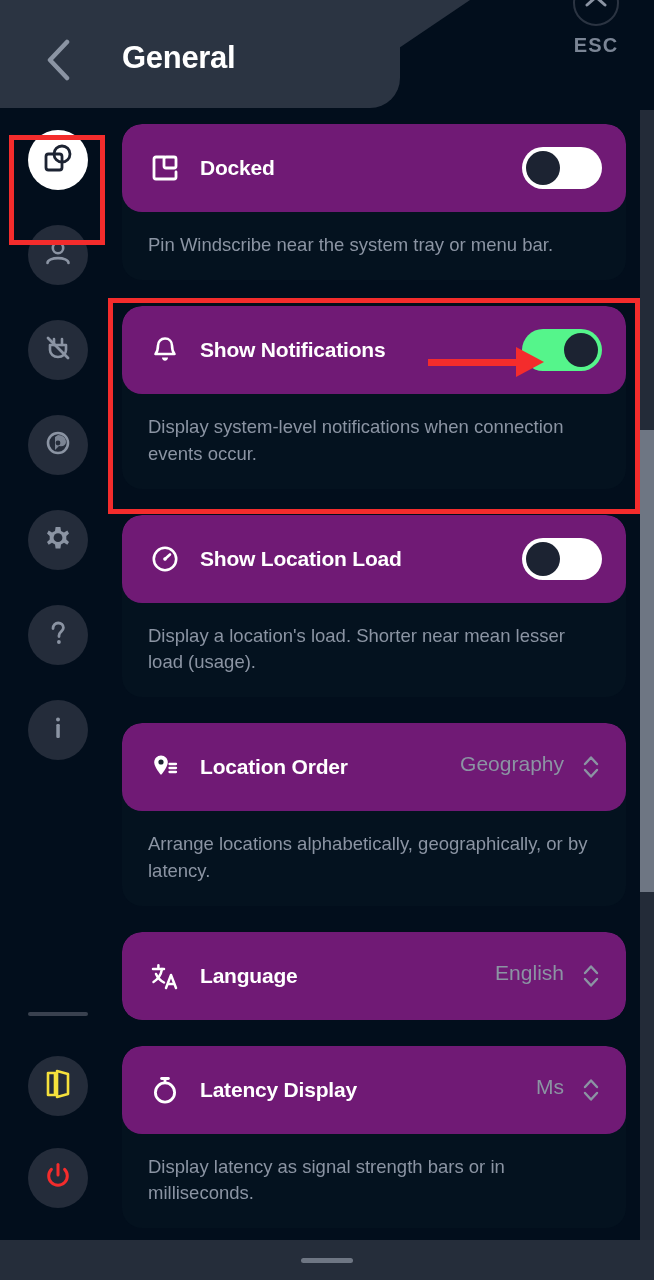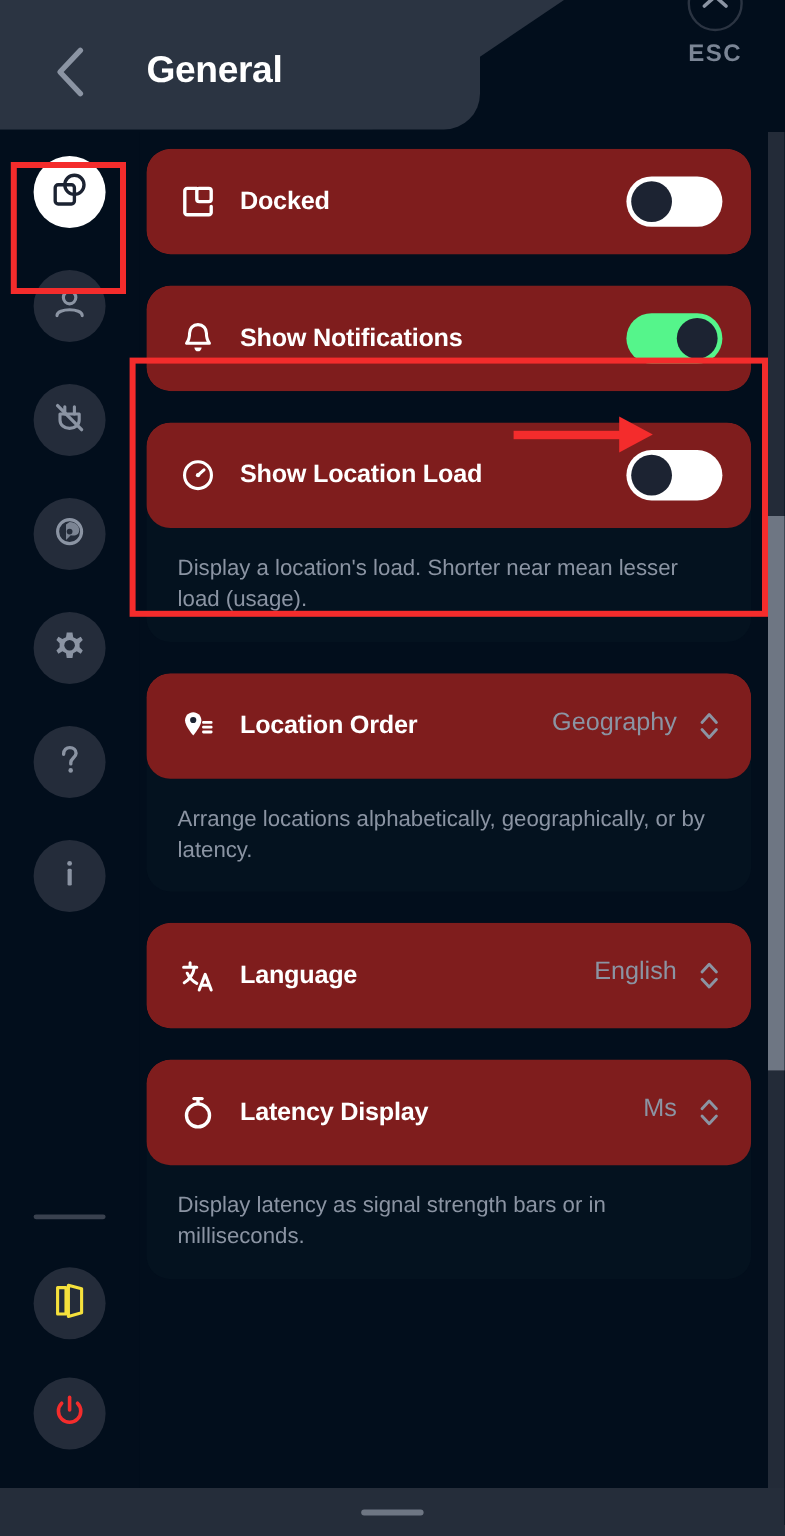--- a/index.html
+++ b/index.html
@@ -145,21 +145,21 @@
 
   .card {
     width: 504px;
     background: #04121f;
     border-radius: 20px;
     margin-bottom: 26px;
     overflow: hidden;
   }
   .card-head {
     height: 88px;
-    background: #7f1d1d;
+    background: #701a75;
     border-radius: 20px;
     display: flex;
     align-items: center;
     padding: 0 24px 0 26px;
     position: relative;
   }
   .card-icon {
     width: 34px; height: 34px;
     display: flex; align-items: center; justify-content: center;
     flex: none;
@@ -420,38 +420,40 @@
             <rect x="14" y="4" width="12" height="11" rx="2" stroke="#ffffff" stroke-width="2.8"></rect>
           </svg>
         </span>
         <span class="card-title">Docked</span>
         <span class="card-right">
           <span class="toggle off">
             <span class="knob"></span>
           </span>
         </span>
       </div>
+      <div class="card-desc">Pin Windscribe near the system tray or menu bar.</div>
     </div>
 
     <div class="card">
       <div class="card-head">
         <span class="card-icon">
           <svg width="30" height="30" viewBox="0 0 30 30" fill="none">
             <path d="M15 3.5 C10.8 3.5 8 6.6 8 10.6 C8 16 5.5 19 5.5 19 L24.5 19
                      C24.5 19 22 16 22 10.6 C22 6.6 19.2 3.5 15 3.5 Z" stroke="#ffffff" stroke-width="2.6" stroke-linejoin="round" fill="none"></path>
             <path d="M12 22.5 C12 24.4 13.3 25.8 15 25.8 C16.7 25.8 18 24.4 18 22.5 Z" fill="#ffffff"></path>
           </svg>
         </span>
         <span class="card-title">Show Notifications</span>
         <span class="card-right">
           <span class="toggle on">
             <span class="knob"></span>
           </span>
         </span>
       </div>
+      <div class="card-desc">Display system-level notifications when connection events occur.</div>
     </div>
 
     <div class="card">
       <div class="card-head">
         <span class="card-icon">
           <svg width="30" height="30" viewBox="0 0 30 30" fill="none">
             <circle cx="15" cy="15" r="11.2" stroke="#ffffff" stroke-width="2.6"></circle>
             <path d="M15 15 L20 10.5" stroke="#ffffff" stroke-width="2.6" stroke-linecap="round"></path>
             <circle cx="15" cy="15" r="1.8" fill="#ffffff"></circle>
           </svg>

